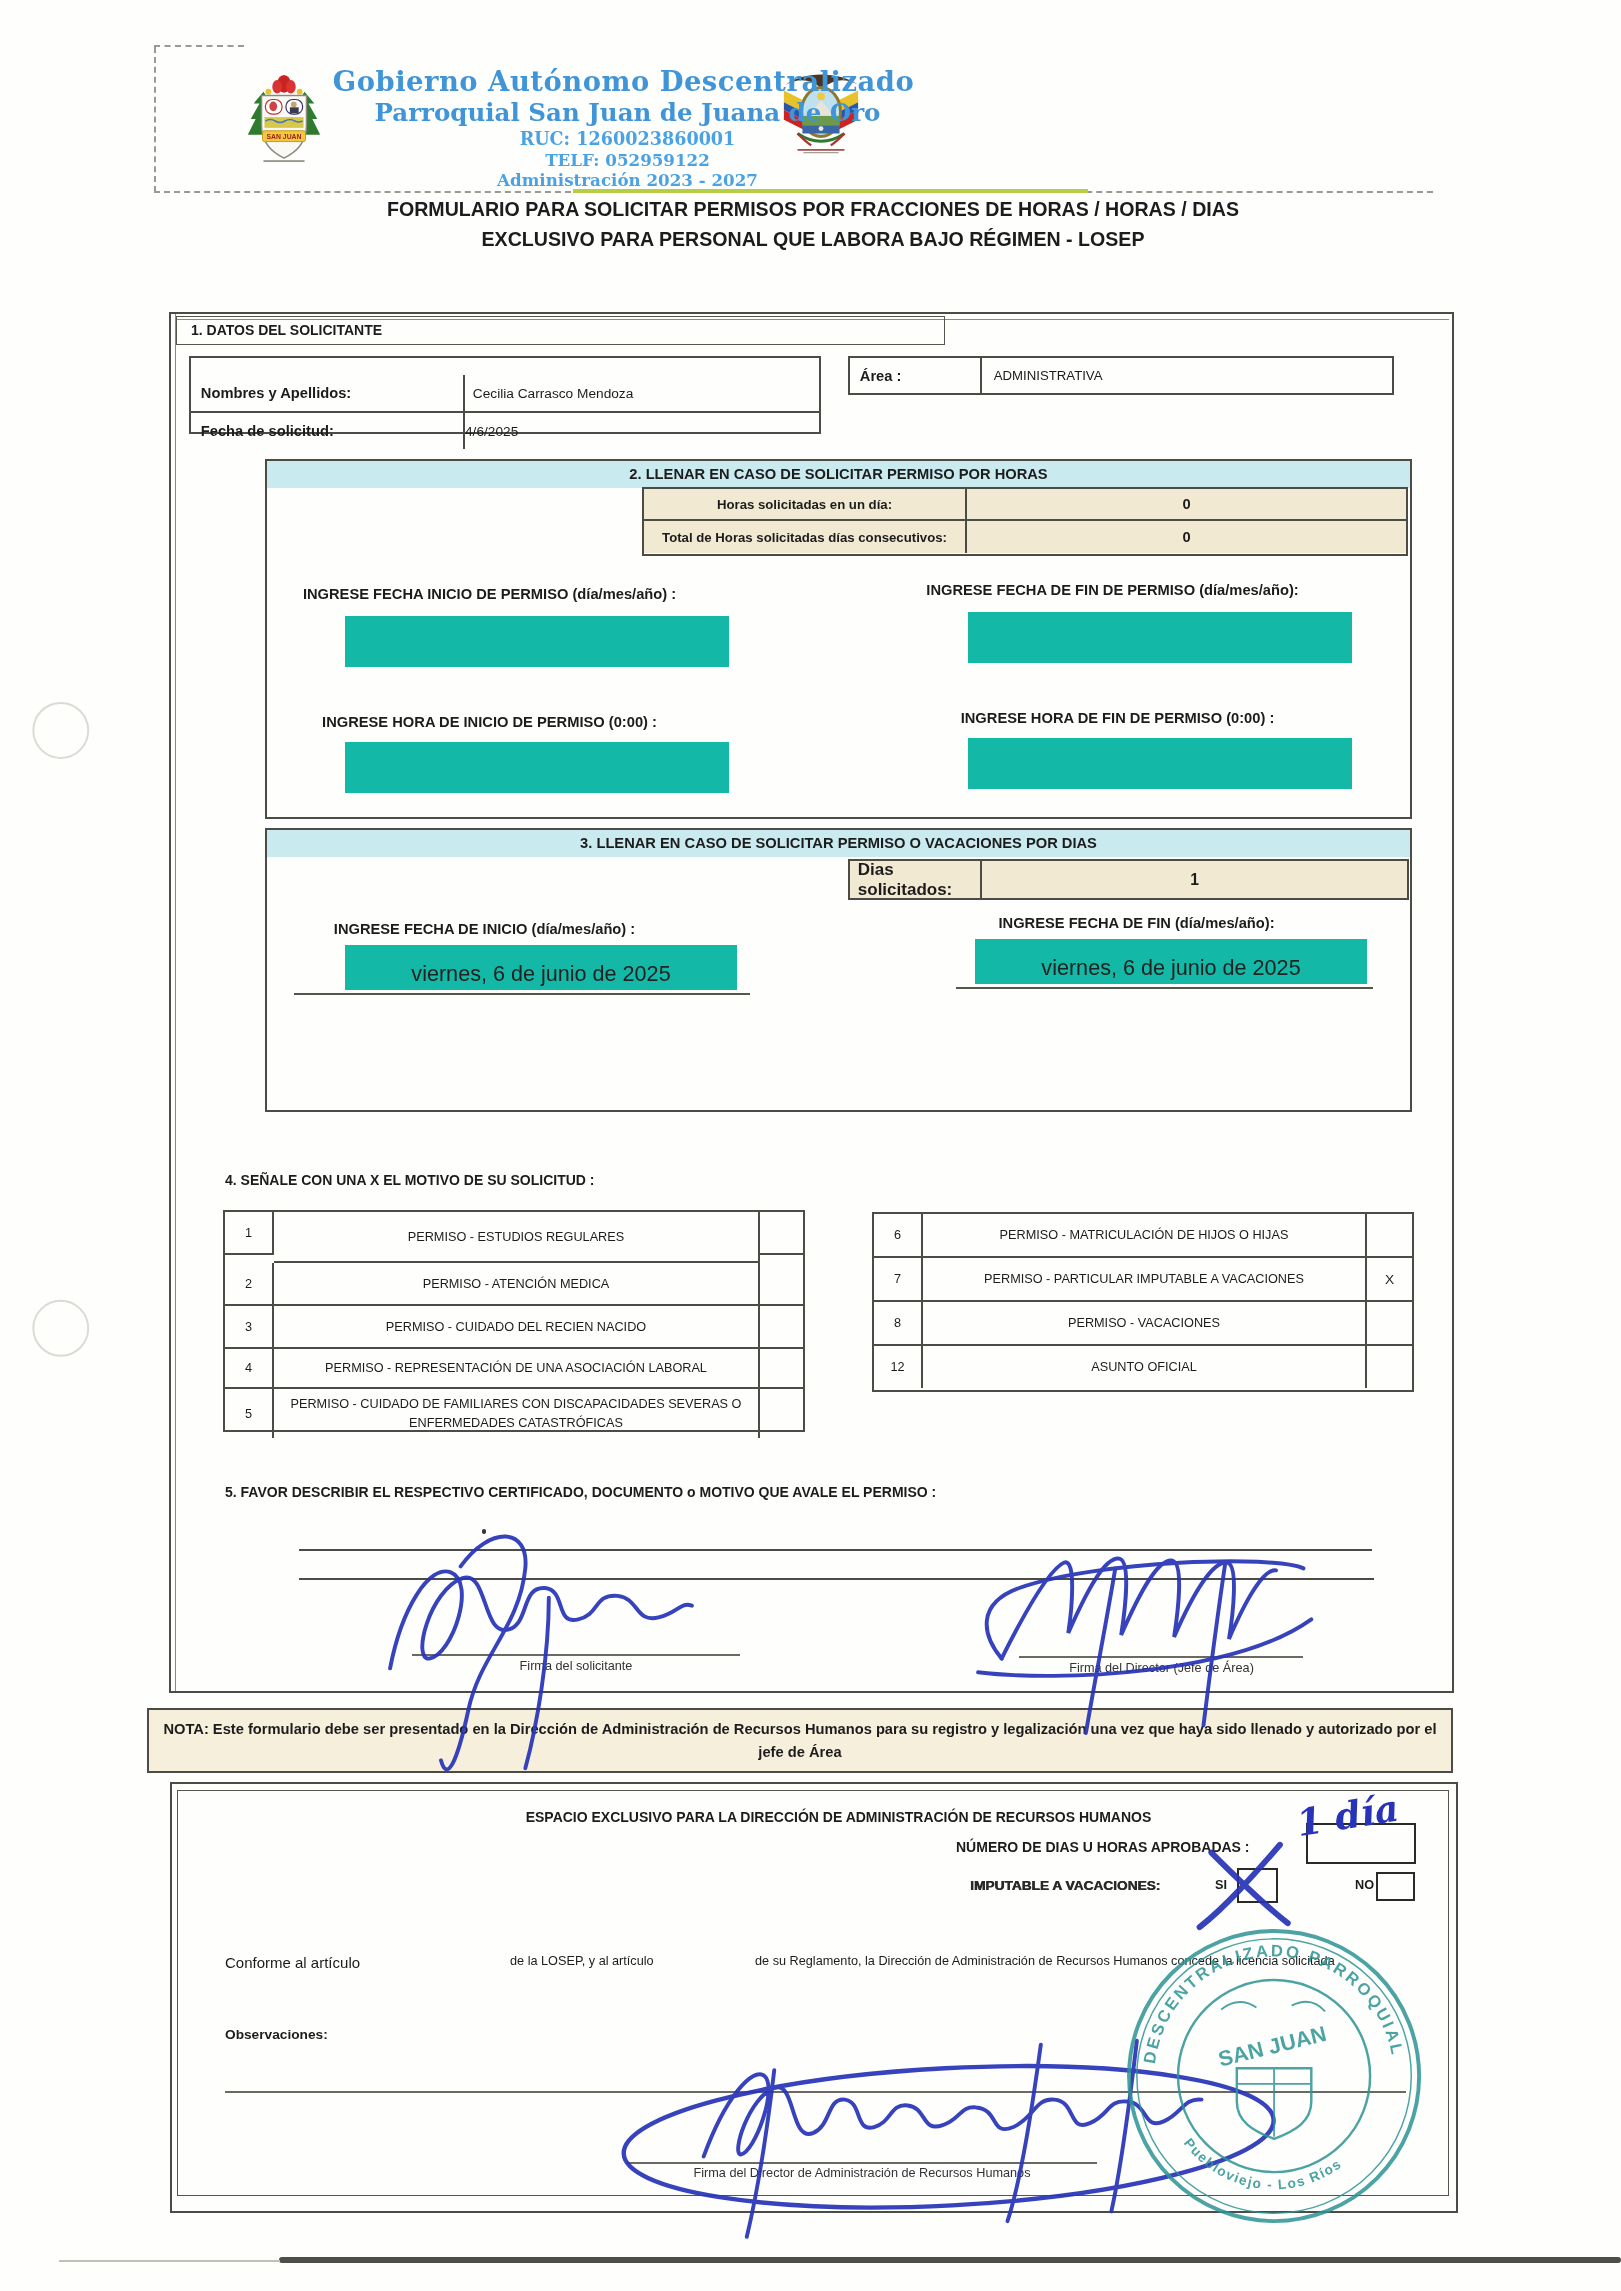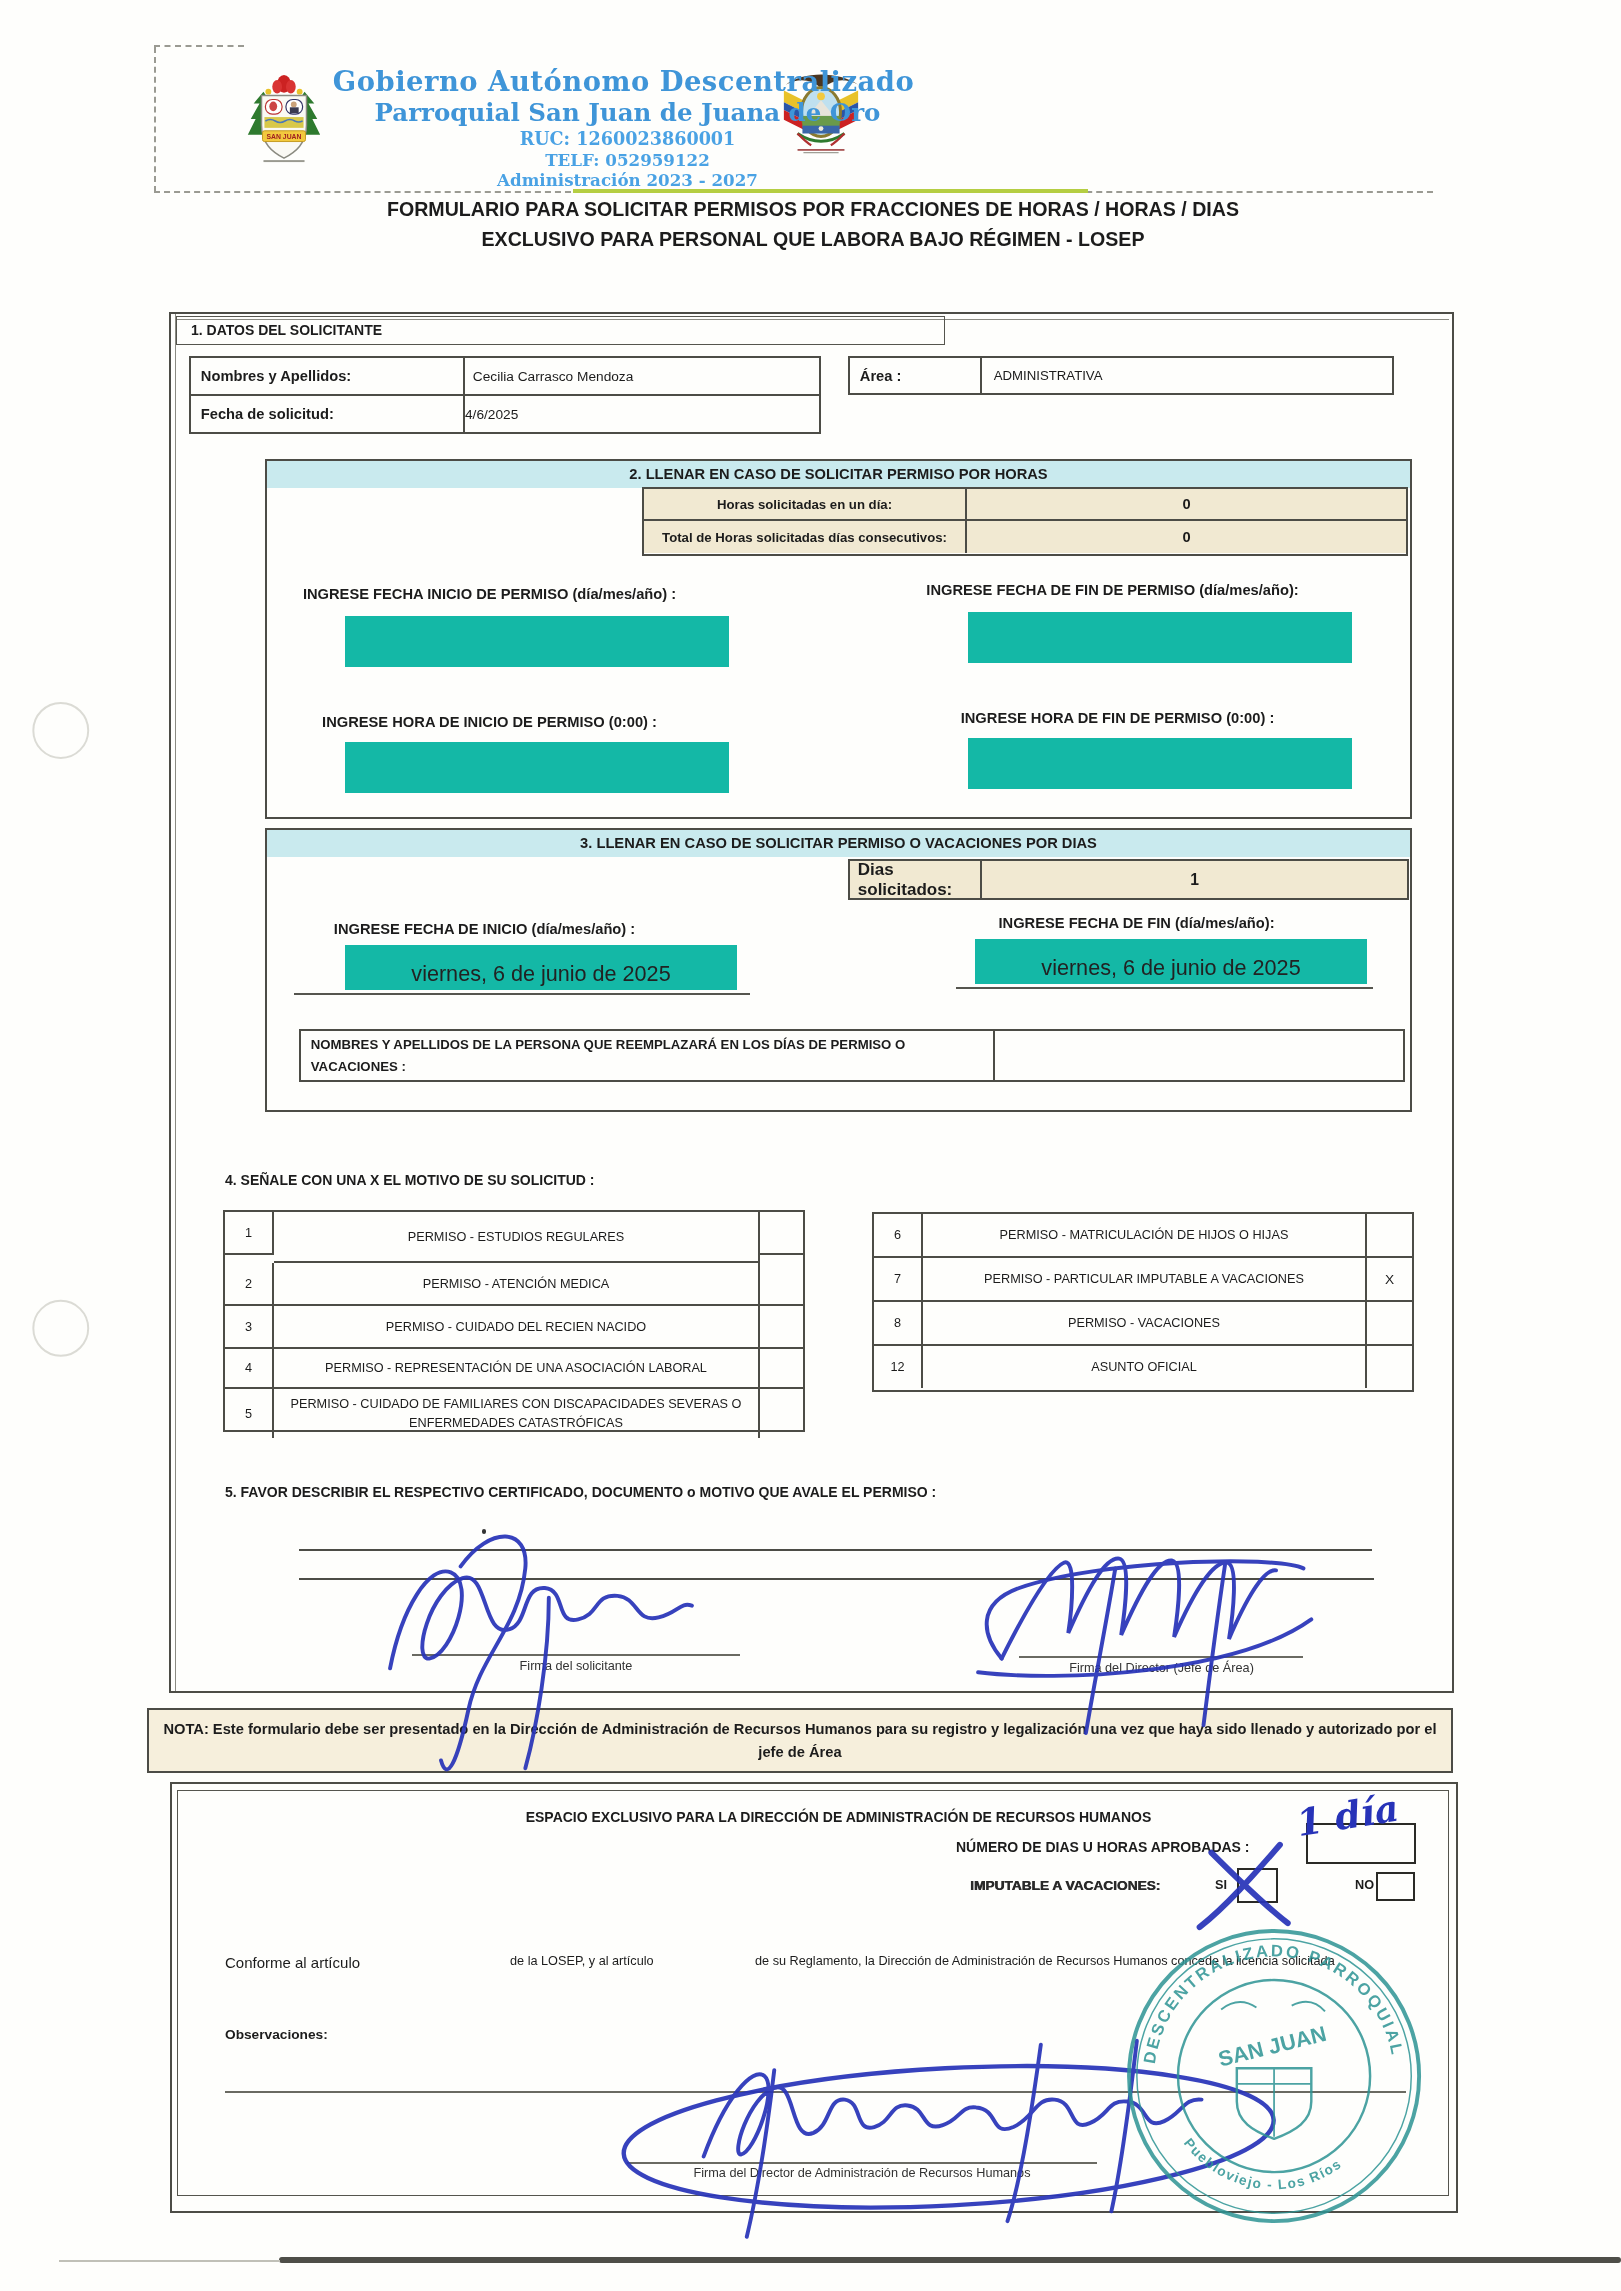--- a/index.html
+++ b/index.html
@@ -96,21 +96,21 @@
   <div class="a b ctr" style="left:225px;top:228px;width:1176px;font-size:19.6px;">EXCLUSIVO PARA PERSONAL QUE LABORA BAJO RÉGIMEN - LOSEP</div>
 
   <div class="a bd" style="left:169px;top:312px;width:1285px;height:1381px;"></div>
   <div class="a" style="left:175px;top:314px;width:0;height:1377px;border-left:1px solid #8a8a82;"></div>
   <div class="a" style="left:177px;top:319px;width:1272px;height:0;border-top:1px solid #8a8a82;"></div>
 
   <div class="a bd1" style="left:176px;top:316px;width:769px;height:29px;"></div>
   <div class="a b" style="left:191px;top:322px;font-size:14px;">1. DATOS DEL SOLICITANTE</div>
 
   <div class="a bd" style="left:189px;top:356px;width:632px;height:78px;">
-    <div class="row" style="height:38px;border-bottom:2px solid #4c4c46;">
+    <div class="row" style="height:38px;border-bottom:2px solid #4c4c46;margin-top:17px;">
       <div class="cellR b" style="width:274px;padding-left:9.8px;font-size:14.7px;height:100%;display:flex;align-items:center;">Nombres y Apellidos:</div>
       <div style="flex:1;padding-left:7.8px;font-size:13.7px;">Cecilia Carrasco Mendoza</div>
     </div>
     <div class="row" style="height:36px;">
       <div class="cellR b" style="width:274px;padding-left:9.8px;font-size:14.7px;height:100%;display:flex;align-items:center;">Fecha de solicitud:</div>
       <div class="rt" style="flex:1;padding-right:7.8px;font-size:13.7px;">4/6/2025</div>
     </div>
   </div>
 
   <div class="a bd row" style="left:848px;top:356px;width:546px;height:39px;">
@@ -156,24 +156,20 @@
   <div class="a lblue ctr" style="left:345px;top:945px;width:392px;height:45px;">
     <div style="padding-top:15.7px;font-size:21.6px;color:#222;">viernes, 6 de junio de 2025</div>
   </div>
   <div class="a" style="left:294px;top:993px;width:456px;height:0;border-top:2px solid #55554e;"></div>
 
   <div class="a lblue ctr" style="left:975px;top:939px;width:392px;height:45px;">
     <div style="padding-top:15.7px;font-size:21.6px;color:#222;">viernes, 6 de junio de 2025</div>
   </div>
   <div class="a" style="left:956px;top:987px;width:417px;height:0;border-top:2px solid #55554e;"></div>
 
-  <div class="a bd row" style="left:299px;top:1029px;width:1106px;height:53px;">
-    <div class="cellR b" style="width:694px;padding:3.9px 9.8px;font-size:13.2px;line-height:1.6;height:100%;display:flex;align-items:center;">NOMBRES Y APELLIDOS DE LA PERSONA QUE REEMPLAZARÁ EN  LOS DÍAS DE PERMISO O VACACIONES :</div>
-    <div style="flex:1;padding-left:7.8px;font-size:13.2px;"></div>
-  </div>
 
   <div class="a b" style="left:225px;top:1172px;font-size:14px;">4. SEÑALE CON UNA X EL MOTIVO DE SU SOLICITUD :</div>
 
   <div class="a bd" style="left:223px;top:1210px;width:582px;height:222px;">
     <div class="grid3" style="grid-template-columns:49px 1fr 43px;grid-auto-rows:min-content;">
       <div class="gcell" style="height:43px;font-size:12.7px;">1</div>
       <div class="gcell" style="height:51px;font-size:12.7px;">PERMISO - ESTUDIOS REGULARES</div>
       <div class="gcell last" style="height:43px;font-size:12.7px;"></div>
       <div class="gcell" style="height:43px;font-size:12.7px;">2</div>
       <div class="gcell" style="height:43px;font-size:12.7px;">PERMISO - ATENCIÓN MEDICA</div>

